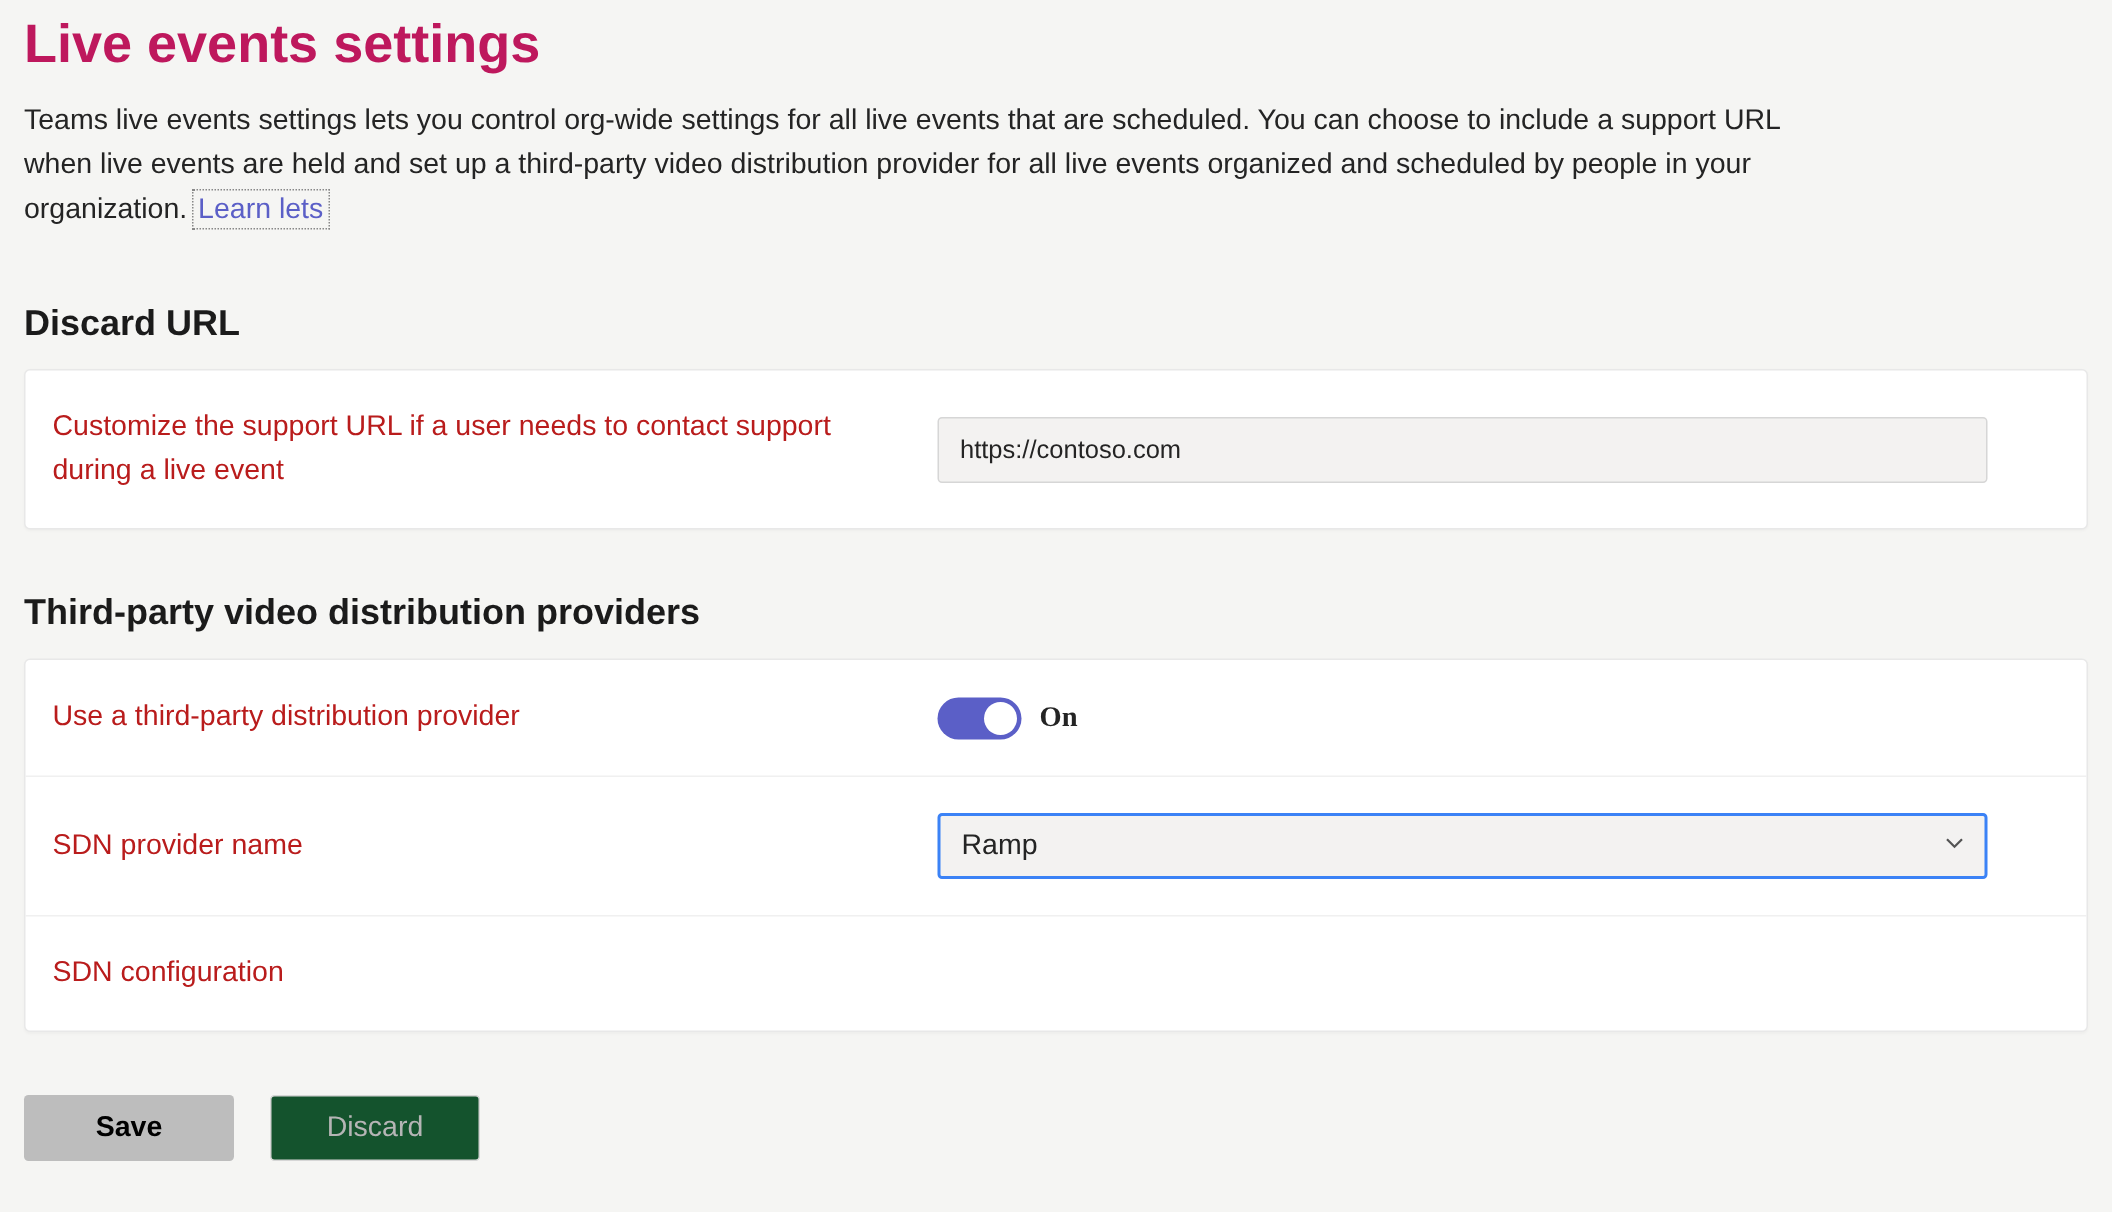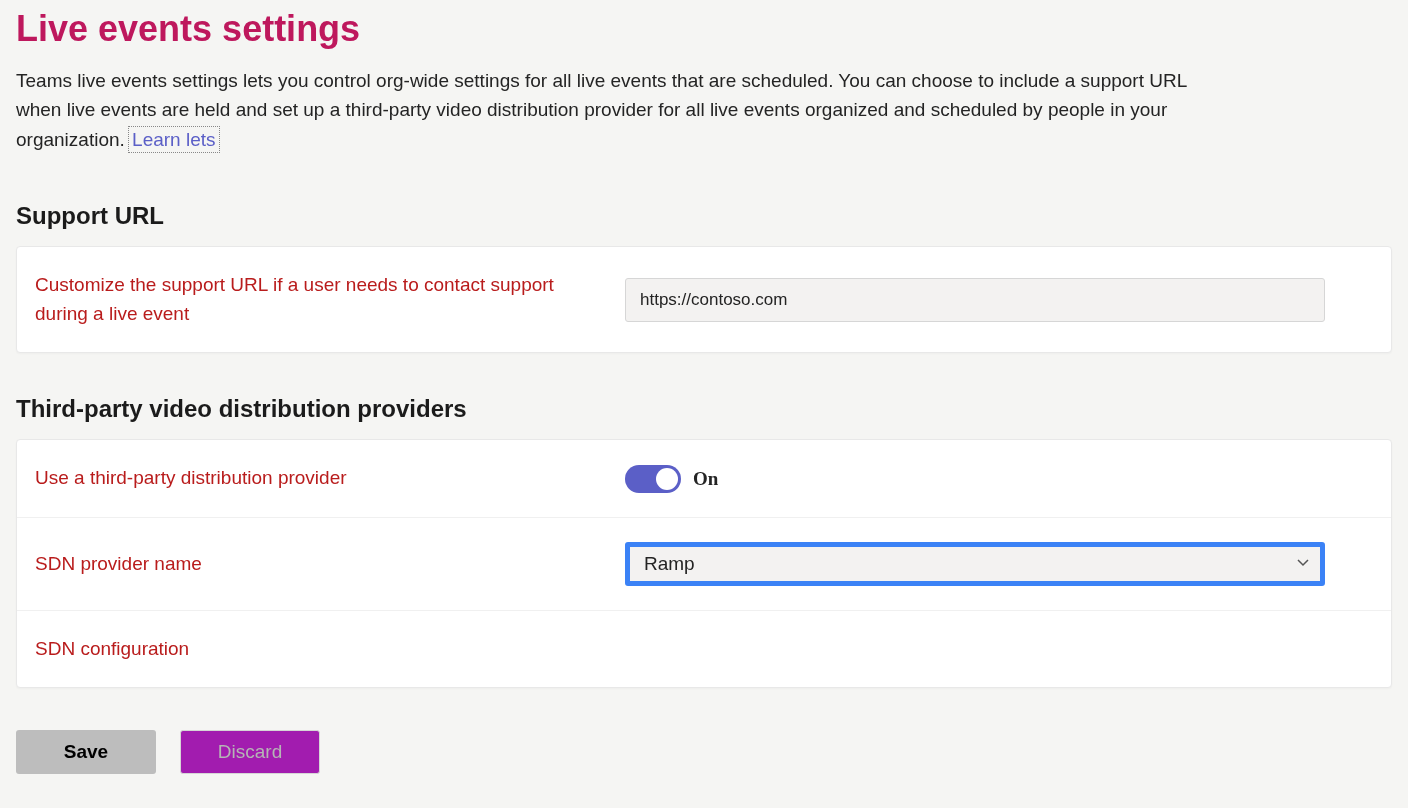--- a/index.html
+++ b/index.html
@@ -114,21 +114,21 @@
       width: 100%;
       max-width: 700px;
     }
     .select-input {
       width: 100%;
       height: 44px;
       padding: 0 40px 0 14px;
       font-size: 19px;
       color: #242424;
       background-color: #f3f2f1;
-      border: 5px solid #3b82f6;
+      border: 2px solid #3b82f6;
       border-radius: 3px;
       cursor: pointer;
       display: flex;
       align-items: center;
     }
     .chevron {
       position: absolute;
       right: 14px;
       top: 50%;
       transform: translateY(-50%);
@@ -155,36 +155,36 @@
       cursor: pointer;
       font-weight: 600;
       min-width: 140px;
     }
     .btn-primary {
       background-color: #bdbdbd;
       color: #000000;
       border: none;
     }
     .btn-secondary {
-      background-color: #a21caf;
+      background-color: #14532d;
       color: #b5b5b5;
       border: 1px solid #d6d6d6;
       font-weight: 400;
     }
   </style>
 </head>
 <body>
 
 <h1 class="page-title">Live events settings</h1>
 
 <p class="page-description">
   <span>Teams live events settings lets you control org-wide settings for all live events that are scheduled. You can choose to include a support URL when live events are held and set up a third-party video distribution provider for all live events organized and scheduled by people in your organization. </span><a class="learn-more-link">Learn lets</a>
 </p>
 
-<h2 class="section-title">Support URL</h2>
+<h2 class="section-title">Discard URL</h2>
 
 <div class="card">
   <div class="card-row">
     <div class="row-label">Customize the support URL if a user needs to contact support during a live event</div>
     <div class="row-control">
       <input type="text" class="text-input" value="https://contoso.com" style="">
     </div>
   </div>
 </div>
 

